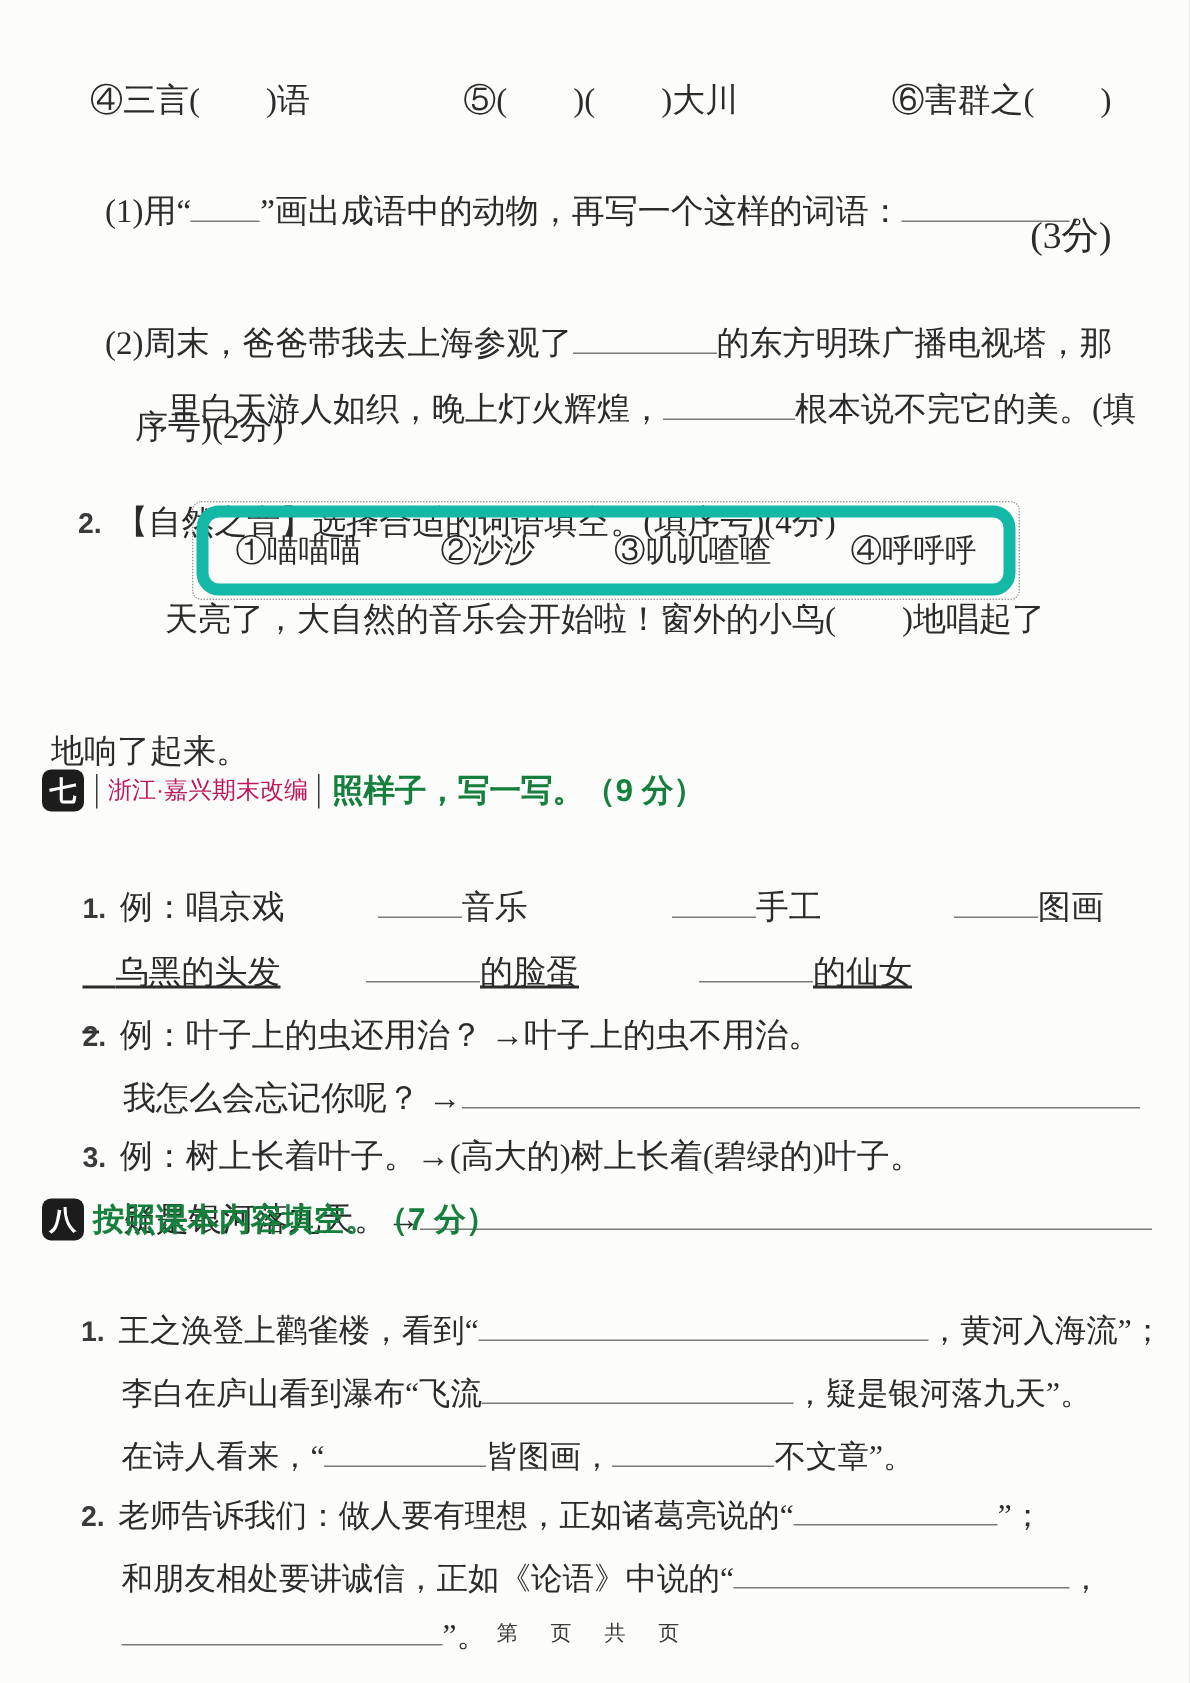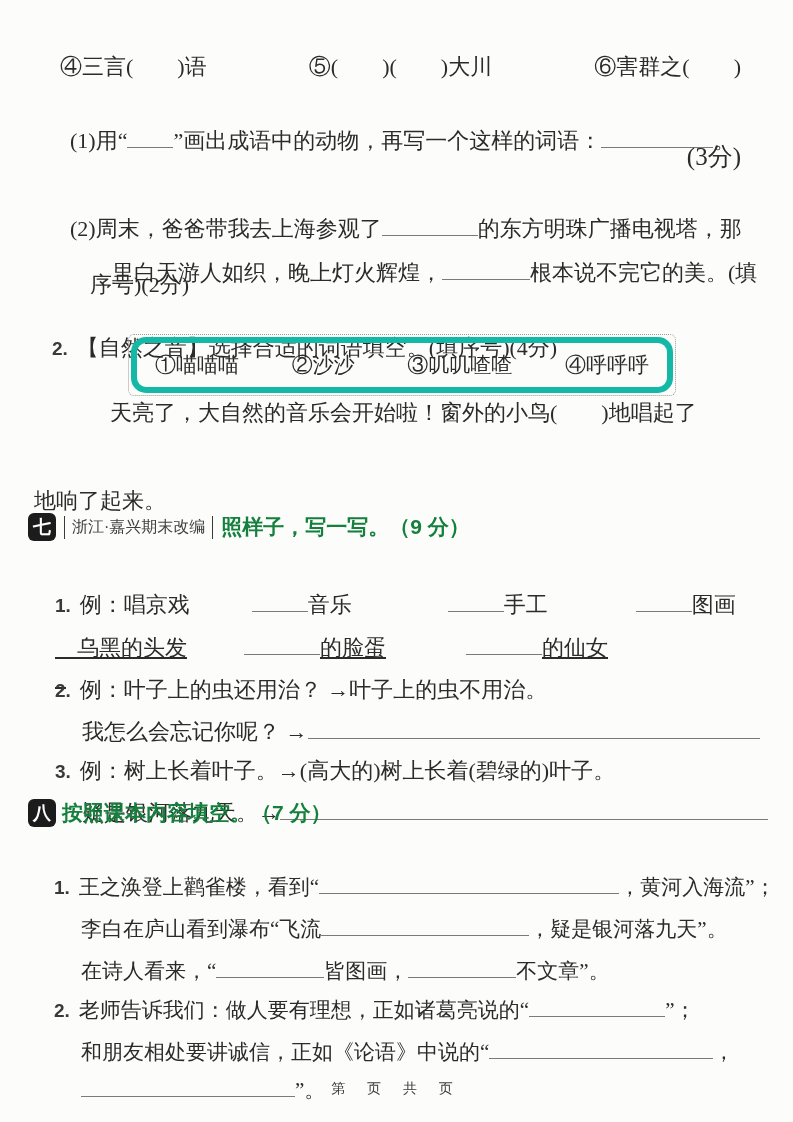--- a/index.html
+++ b/index.html
@@ -20,36 +20,36 @@
     border-bottom:1.6px solid #7a7a7a;
   }
   .badge {
     display:inline-flex; width:28px; height:28px; border-radius:6px;
     background:#1c1c1c; color:#ffffff; align-items:center; justify-content:center;
     font-family:"Liberation Sans", "DejaVu Sans", sans-serif;
     font-weight:bold; font-size:18px; flex:0 0 auto;
   }
   .src-tag {
     font-family:"Liberation Sans", "DejaVu Sans", sans-serif;
-    font-size:16px; color:#404040;
+    font-size:16px; color:#be185d;
     border-left:1.5px solid #3a3a3a; border-right:1.5px solid #3a3a3a;
     padding:1px 7px; margin:0 8px; white-space:nowrap;
   }
   .htitle {
     font-family:"Liberation Sans", "DejaVu Sans", sans-serif;
     font-weight:bold; font-size:21px; color:#15803d; white-space:pre;
   }
   .sec-header { position:absolute; display:flex; align-items:center; }
   .score-right { position:absolute; right:52px; font-size:25px; }
   .bank-outer {
     position:absolute; left:128px; top:334px;
     border:1px dotted #9a9a9a; border-radius:6px; padding:2px;
   }
   .bank-inner {
-    border:6px solid #14b8a6; border-radius:15px;
+    border:8px solid #14b8a6; border-radius:15px;
     width:494px; padding:8px 18px;
     display:flex; justify-content:space-between;
     font-size:21px; white-space:pre;
   }
   .idiom-row {
     position:absolute; left:60px; right:52px; top:52px;
     display:flex; justify-content:space-between; font-size:22px; white-space:pre;
   }
   .footer {
     position:absolute; left:0; width:100%; top:1080px; text-align:center;

